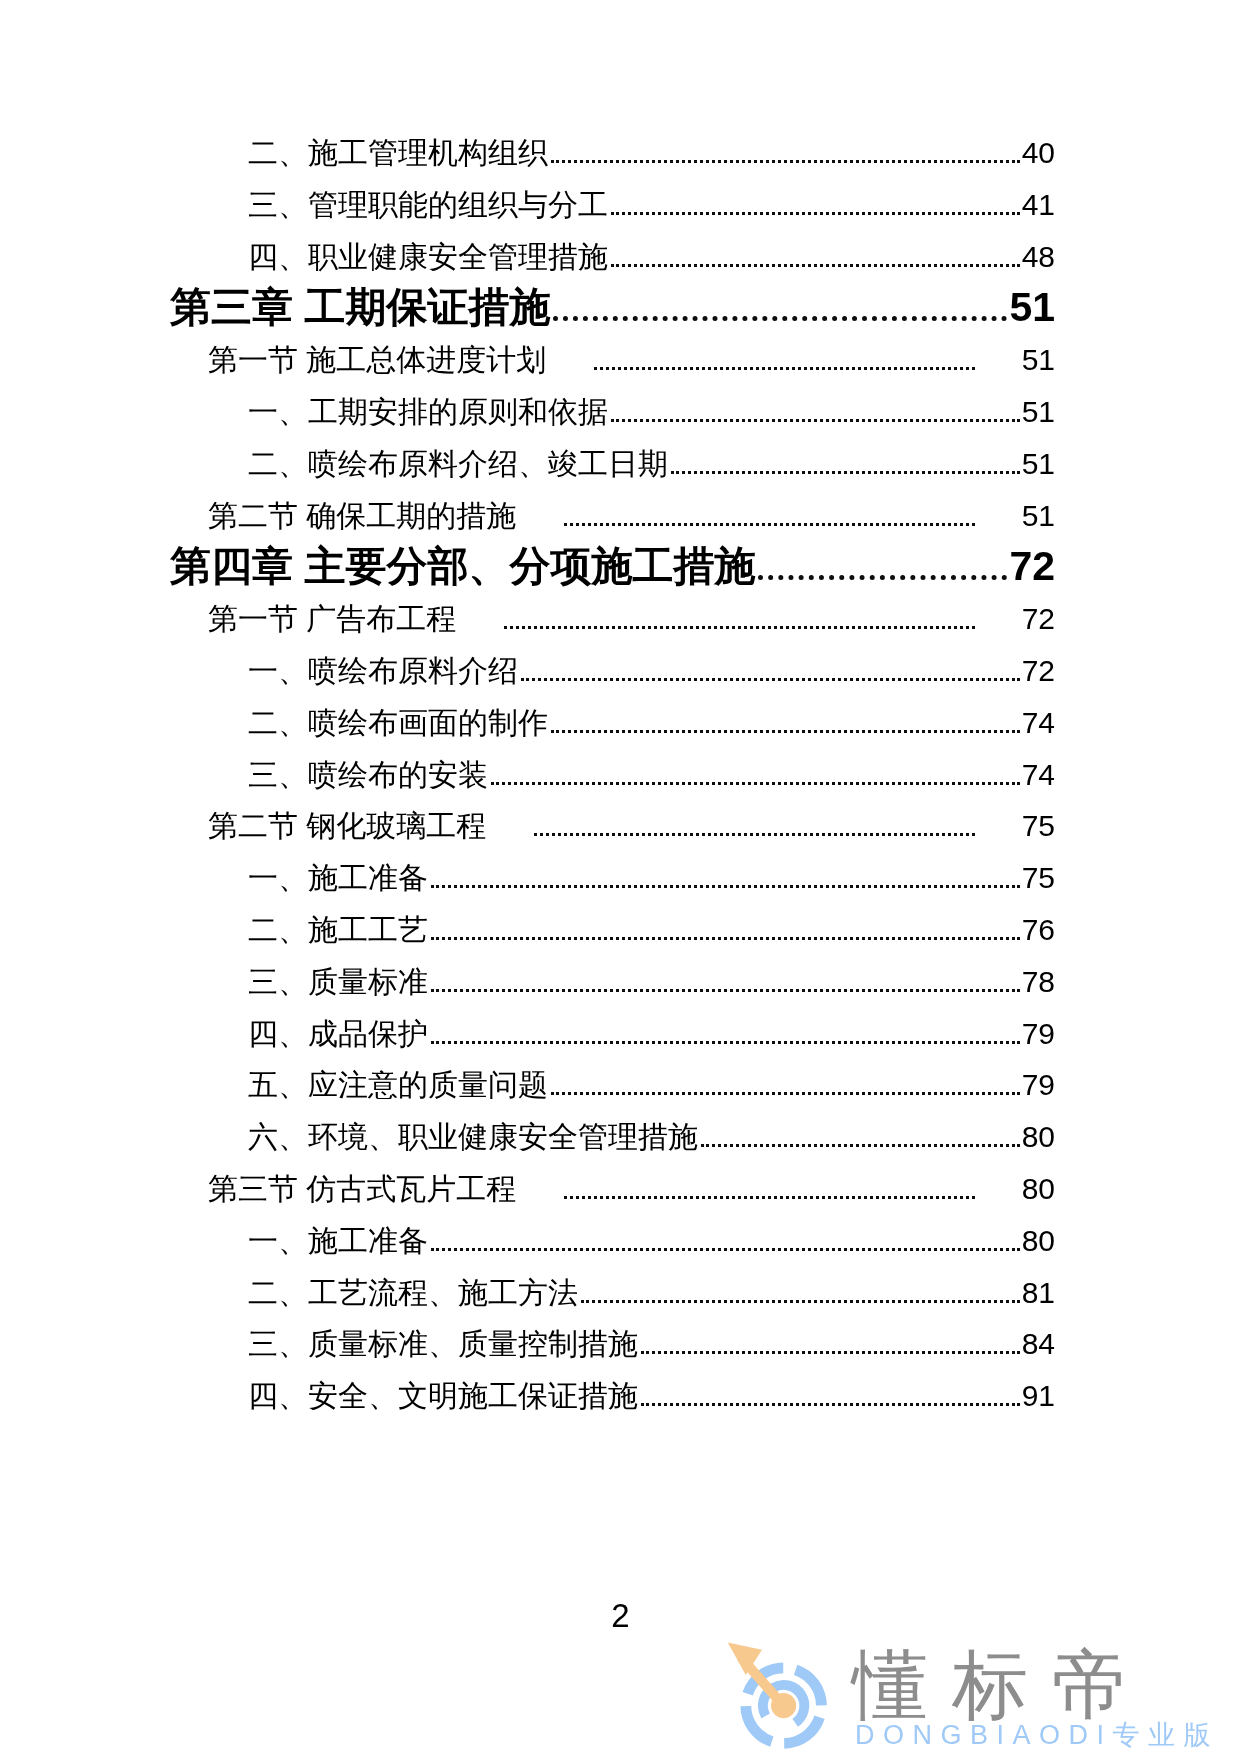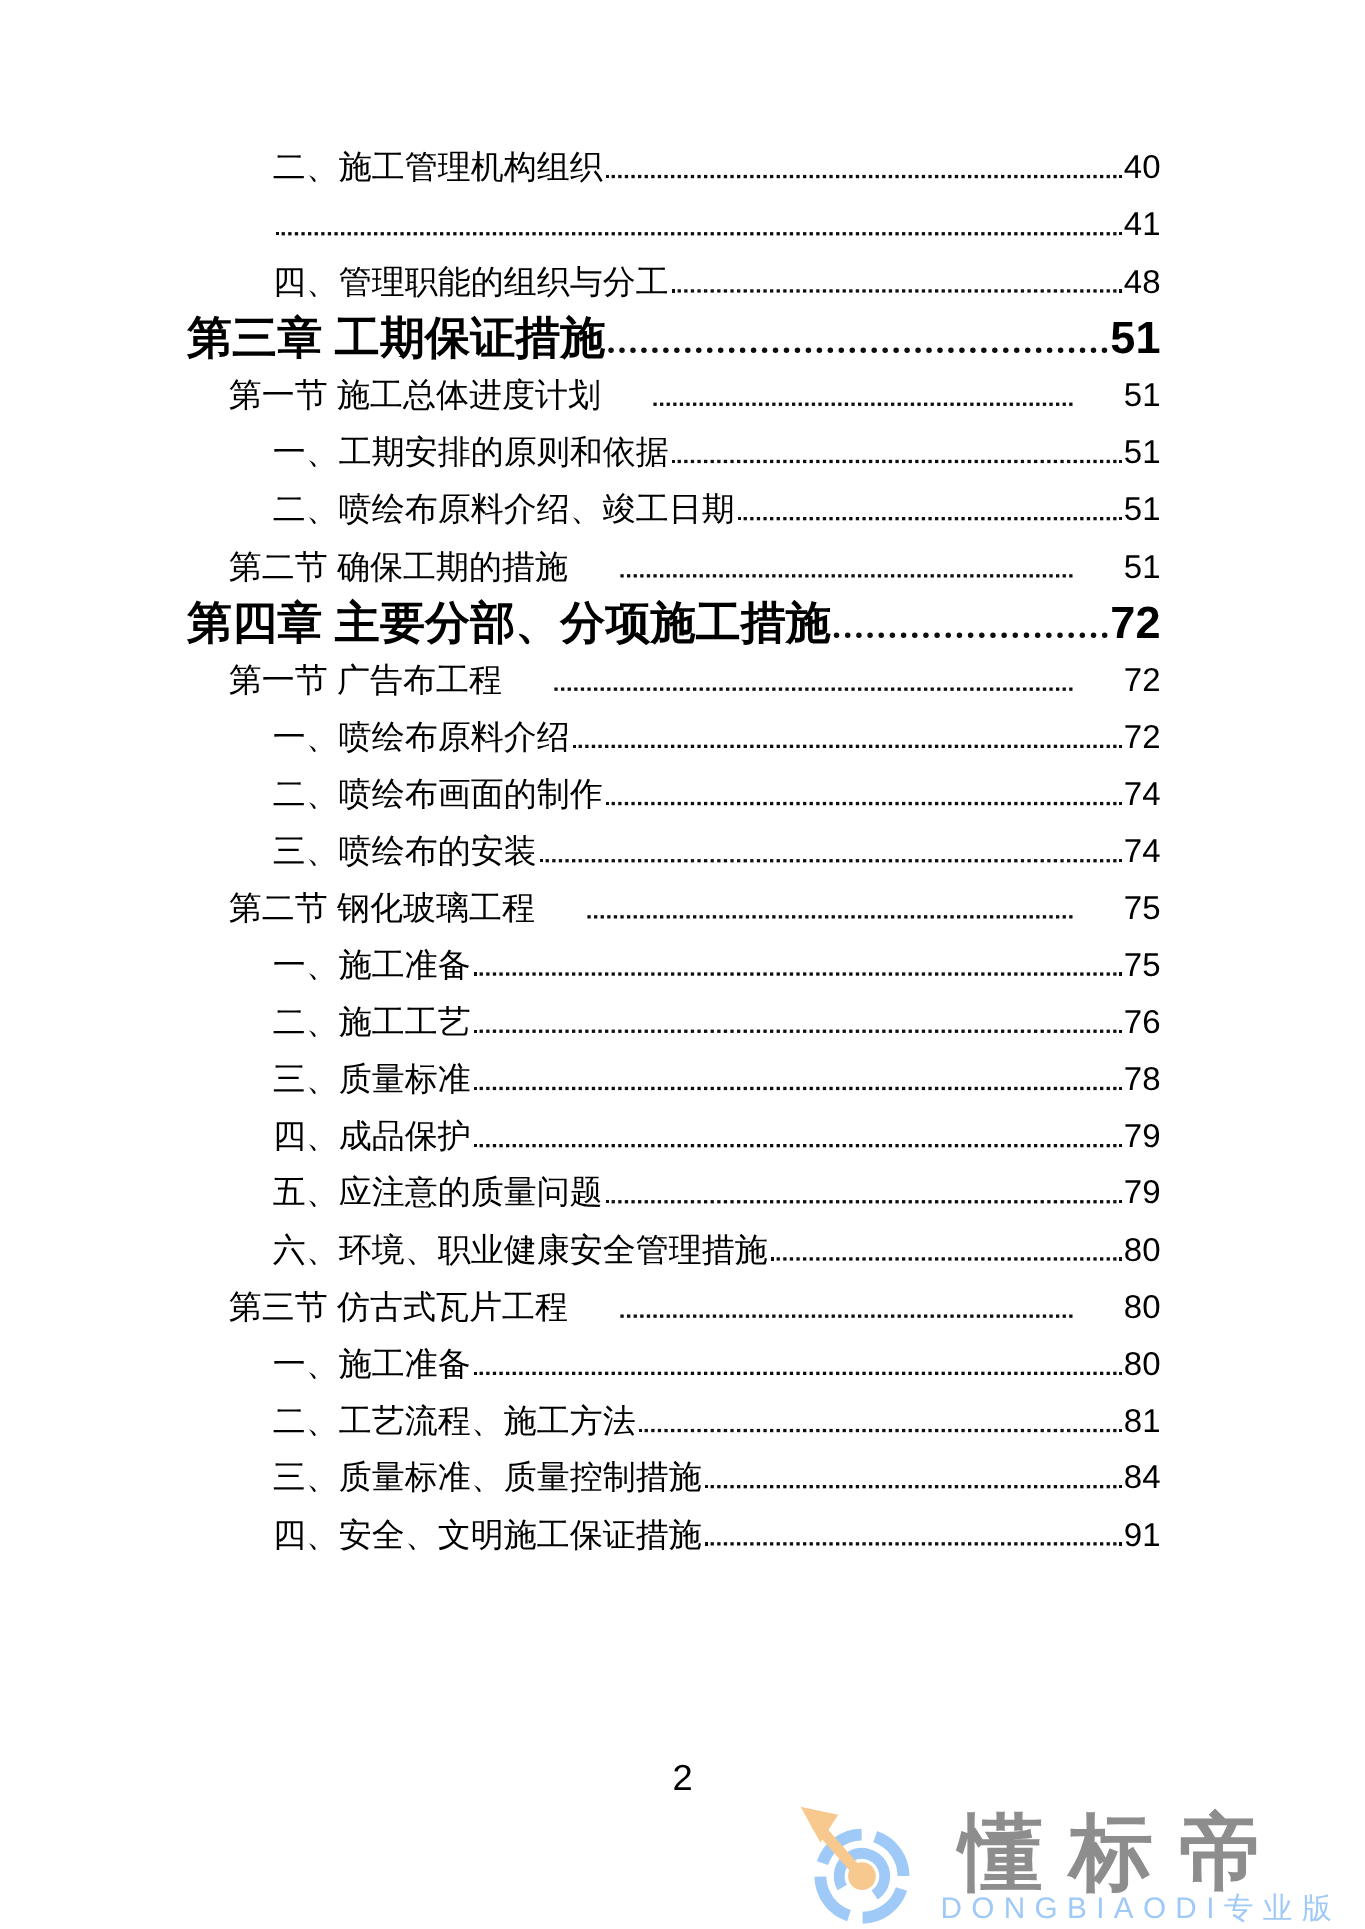--- a/index.html
+++ b/index.html
@@ -41,24 +41,24 @@
     top:1596px;
     text-align:center;
     font-size:33px;
     line-height:40px;
     color:#000;
   }
   .watermark{position:absolute;left:0;top:0;width:100%;height:100%;pointer-events:none;}
   .wm-icon{position:absolute;left:726px;top:1630px;}
   .wm-brand{
     position:absolute;
-    left:872px;top:1645px;
+    left:852px;top:1645px;
     font-size:76px;
     line-height:80px;
-    font-weight:bold;
+    font-weight:normal;
     letter-spacing:24px;
     color:#8d8d8d;
   }
   .wm-sub{
     position:absolute;
     left:855px;top:1720px;
     font-size:27px;
     line-height:30px;
     font-weight:normal;
     letter-spacing:8.5px;
@@ -71,25 +71,26 @@
 
 <div class="page">
 
   <div class="toc" id="toc-list">
       <div class="toc-row level-item">
         <span class="toc-label">二、施工管理机构组织</span>
         <span class="dots"></span>
         <span class="toc-page">40</span>
       </div>
       <div class="toc-row level-item">
+        <span class="toc-label">三、管理职能的组织与分工</span>
         <span class="dots"></span>
         <span class="toc-page">41</span>
       </div>
       <div class="toc-row level-item">
-        <span class="toc-label">四、管理职能的组织与分工</span>
+        <span class="toc-label">四、职业健康安全管理措施</span>
         <span class="dots"></span>
         <span class="toc-page">48</span>
       </div>
       <div class="toc-row level-chapter">
         <span class="toc-label">第三章 工期保证措施</span>
         <span class="dots"></span>
         <span class="toc-page">51</span>
       </div>
       <div class="toc-row level-section">
         <span class="toc-label">第一节 施工总体进度计划</span>

